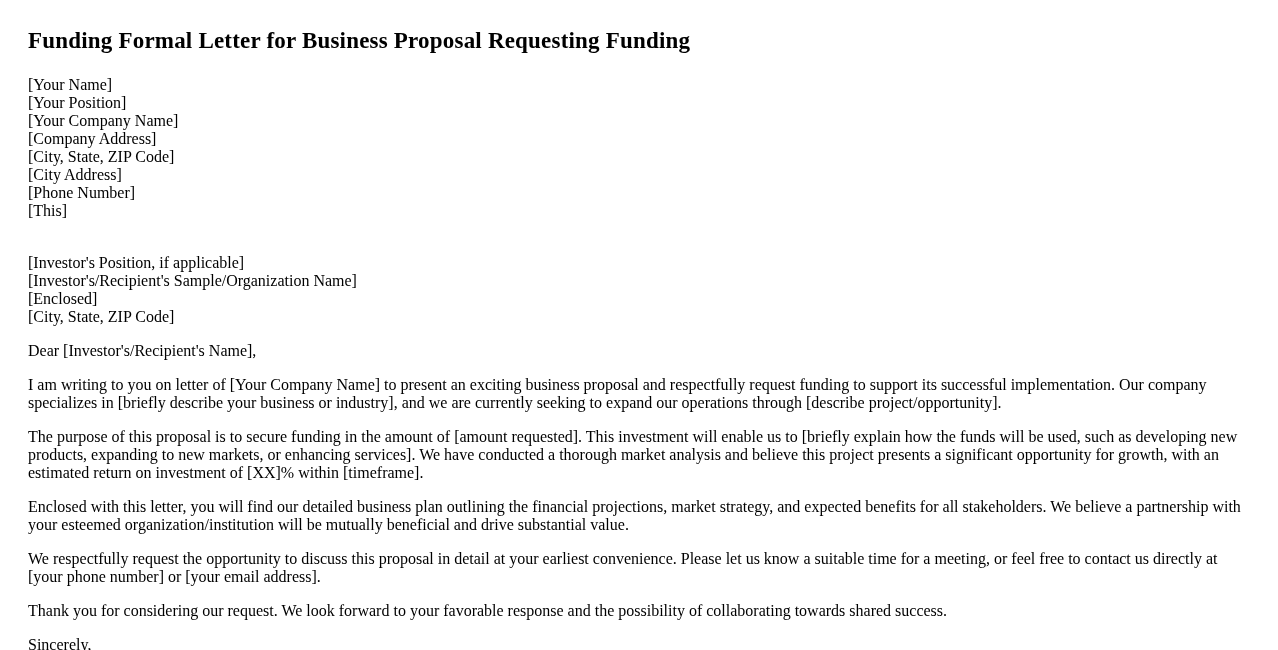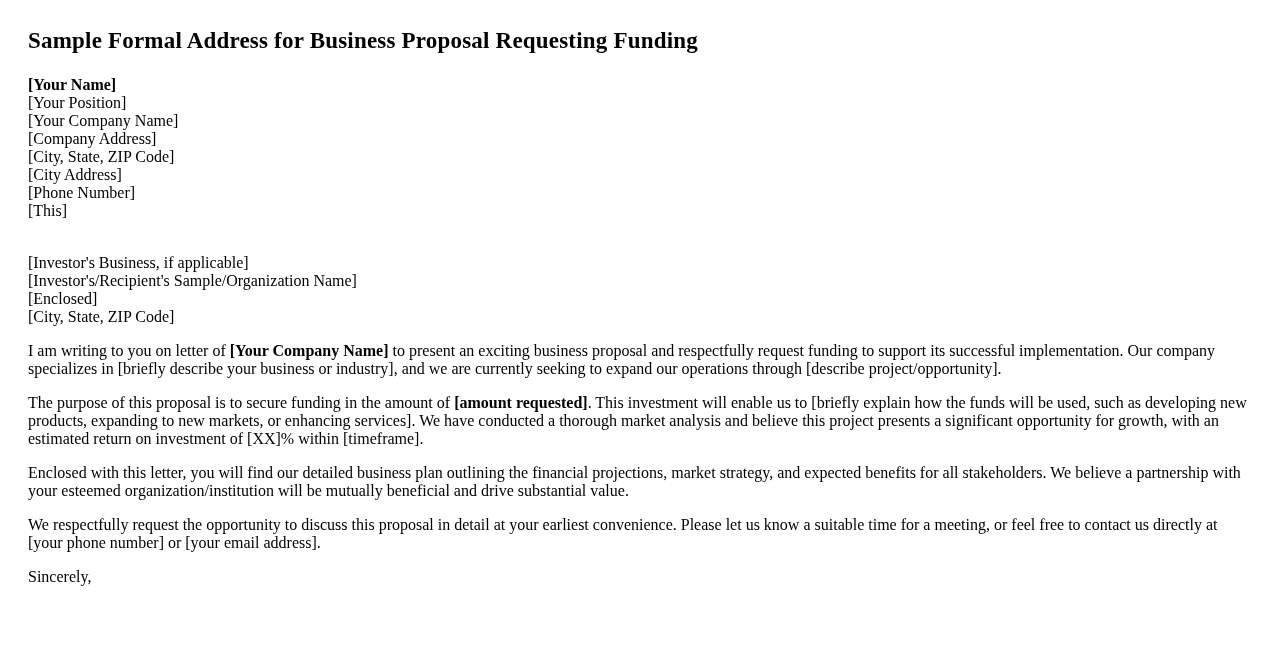--- a/index.html
+++ b/index.html
@@ -25,54 +25,56 @@
     font-weight: bold;
     font-size: 23px;
     line-height: 27px;
     margin: 0 0 22px 0;
     letter-spacing: 0.2px;
   }
   p {
     margin: 0 0 16px 0;
   }
   strong {
-    font-weight: bold;
+    font-weight: normal;
   }
 </style>
 </head>
 <body>
 
 <div class="page">
 
-  <div class="doc-title">Sample Formal Address for Business Proposal Requesting Funding</div>
+  <div class="doc-title">Funding Formal Letter for Business Proposal Requesting Funding</div>
 
   <p>
     <strong>[Your Name]</strong><br>
     <span>[Your Position]</span><br>
     <span>[Your Company Name]</span><br>
     <span>[Company Address]</span><br>
     <span>[City, State, ZIP Code]</span><br>
     <span>[City Address]</span><br>
     <span>[Phone Number]</span><br>
     <span>[This]</span>
   </p>
 
   <p>
     <br>
-    <span>[Investor's Business, if applicable]</span><br>
+    <span>[Investor's Position, if applicable]</span><br>
     <span>[Investor's/Recipient's Sample/Organization Name]</span><br>
     <span>[Enclosed]</span><br>
     <span>[City, State, ZIP Code]</span>
   </p>
 
+  <p>Dear [Investor's/Recipient's Name],</p>
 
   <p><span>I am writing to you on letter of </span><strong>[Your Company Name]</strong><span> to present an exciting business proposal and respectfully request funding to support its successful implementation. Our company specializes in [briefly describe your business or industry], and we are currently seeking to expand our operations through [describe project/opportunity].</span></p>
 
   <p><span>The purpose of this proposal is to secure funding in the amount of </span><strong>[amount requested]</strong><span>. This investment will enable us to [briefly explain how the funds will be used, such as developing new products, expanding to new markets, or enhancing services]. We have conducted a thorough market analysis and believe this project presents a significant opportunity for growth, with an estimated return on investment of [XX]% within [timeframe].</span></p>
 
   <p>Enclosed with this letter, you will find our detailed business plan outlining the financial projections, market strategy, and expected benefits for all stakeholders. We believe a partnership with your esteemed organization/institution will be mutually beneficial and drive substantial value.</p>
 
   <p>We respectfully request the opportunity to discuss this proposal in detail at your earliest convenience. Please let us know a suitable time for a meeting, or feel free to contact us directly at [your phone number] or [your email address].</p>
 
+  <p>Thank you for considering our request. We look forward to your favorable response and the possibility of collaborating towards shared success.</p>
 
   <p>Sincerely,</p>
 
 </div>
 
 </body></html>

